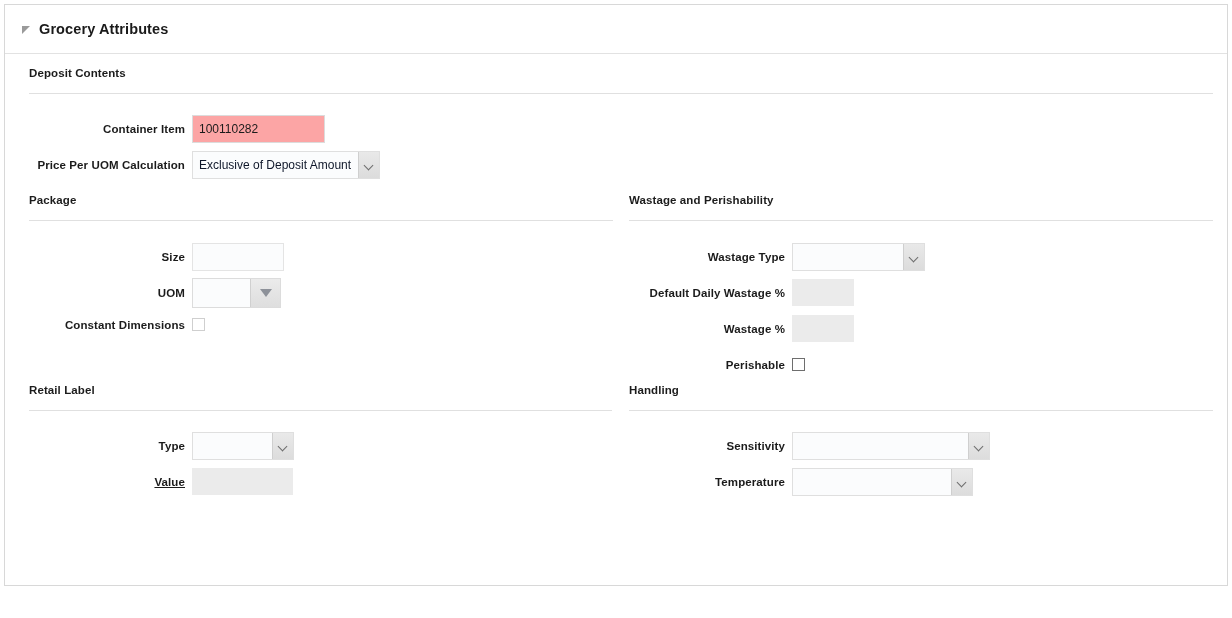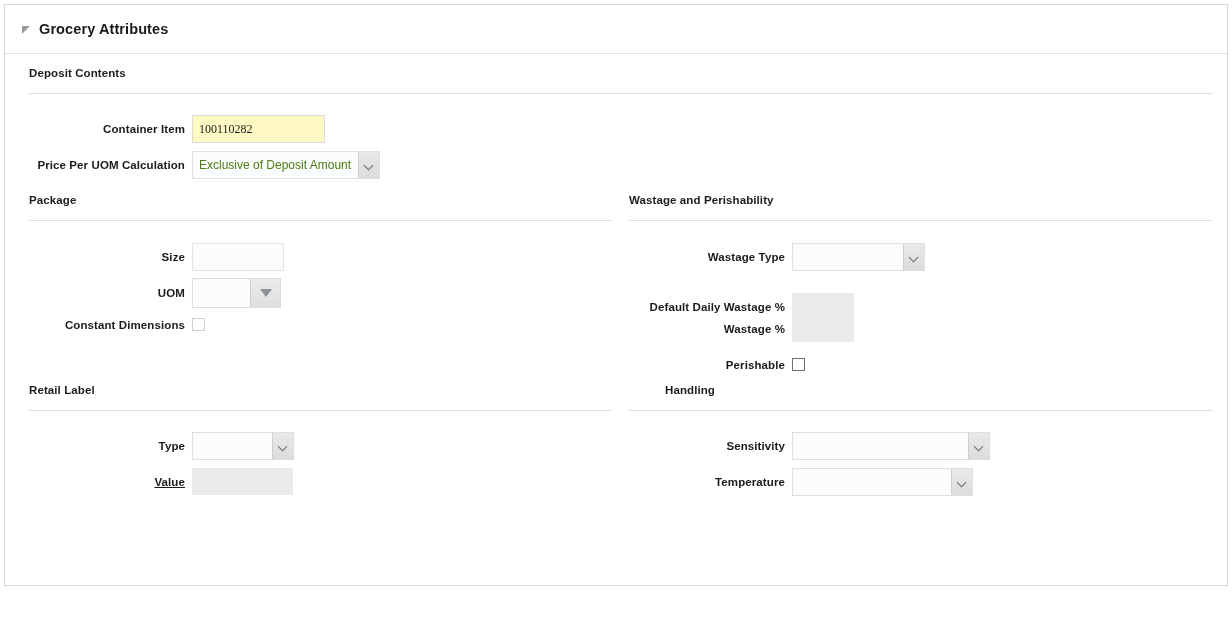--- a/index.html
+++ b/index.html
@@ -86,23 +86,22 @@
     height: 26px;
     border: 1px solid #e4e4e4;
     background: #fbfcfd;
     font-family: "Liberation Sans", sans-serif;
     font-size: 12px;
     color: #1b1b1b;
     padding: 0 6px;
     outline: none;
   }
   .txt.filled {
-    background: #fef9c3;
+    background: #fca5a5;
     border-color: #dcdcdc;
-    font-family: Liberation Serif, serif;
   }
   .txt.disabled {
     background: #ebebeb;
     border: 1px solid #ebebeb;
     color: #8a8a8a;
   }
 
   
   .lov {
     display: flex;
@@ -155,21 +154,21 @@
     align-items: stretch;
     border: 1px solid #dfdfdf;
     background: #fbfcfd;
   }
   .sel-val {
     flex: 1 1 auto;
     display: flex;
     align-items: center;
     padding: 0 5px 0 6px;
     font-size: 12px;
-    color: #4d7c0f;
+    color: #0f172a;
     white-space: nowrap;
     overflow: hidden;
   }
   .sel-btn {
     flex: 0 0 auto;
     width: 20px;
     background: linear-gradient(#e9e9e9, #dcdcdc);
     border-left: 1px solid #cfcfcf;
     display: flex;
     align-items: center;
@@ -293,21 +292,21 @@
   <div class="frow" style="left:600px; top:238px;">
     <div class="flabel" style="width:180px;">Wastage Type</div>
     <div class="sel" style="width:133px;">
       <span class="sel-val"></span>
       <span class="sel-btn">
           <span class="chevron"></span>
         </span>
     </div>
   </div>
 
-  <div class="frow" style="left:600px; top:288px;">
+  <div class="frow" style="left:600px; top:274px;">
     <div class="flabel" style="width:180px;">Default Daily Wastage %</div>
     <input class="txt disabled" style="width: 62px; height: 27px;" disabled="" value="">
   </div>
 
   <div class="frow" style="left:600px; top:310px;">
     <div class="flabel" style="width:180px;">Wastage %</div>
     <input class="txt disabled" style="width: 62px; height: 27px;" disabled="" value="">
   </div>
 
   <div class="frow" style="left:600px; top:353px;">
@@ -328,21 +327,21 @@
           <span class="chevron"></span>
         </span>
     </div>
   </div>
 
   <div class="frow" style="left:0px; top:463px;">
     <div class="flabel" style="width:180px;text-decoration:underline;">Value</div>
     <input class="txt disabled" style="width: 101px; height: 27px;" disabled="" value="">
   </div>
 
-  <div class="abs" style="left:624px; top:379px;margin-left:36px;">
+  <div class="abs" style="left:624px; top:379px;">
     <div class="section-label">Handling</div>
   </div>
   <div class="abs section-rule" style="left:624px; top:405px; width:584px;"></div>
 
   <div class="frow" style="left:600px; top:427px;">
     <div class="flabel" style="width:180px;">Sensitivity</div>
     <div class="sel" style="width:198px;">
       <span class="sel-val"></span>
       <span class="sel-btn">
           <span class="chevron"></span>

